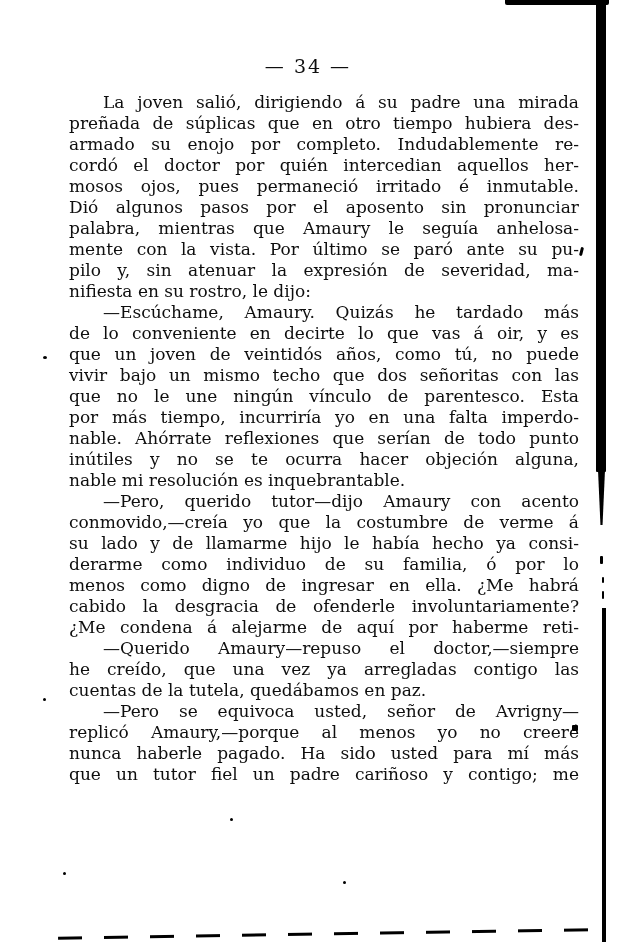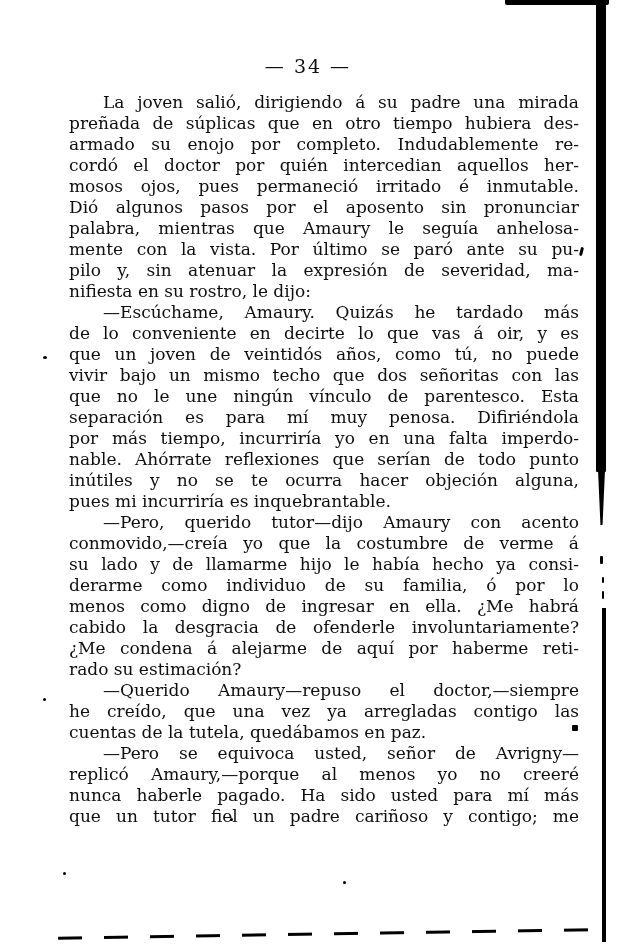--- a/index.html
+++ b/index.html
@@ -120,35 +120,33 @@
         <div class="line">mente con la vista. Por último se paró ante su pu-</div>
         <div class="line">pilo y, sin atenuar la expresión de severidad, ma-</div>
         <div class="line lastline">nifiesta en su rostro, le dijo:</div>
       </div>
       <div class="para">
         <div class="line indent">—Escúchame, Amaury. Quizás he tardado más</div>
         <div class="line">de lo conveniente en decirte lo que vas á oir, y es</div>
         <div class="line">que un joven de veintidós años, como tú, no puede</div>
         <div class="line">vivir bajo un mismo techo que dos señoritas con las</div>
         <div class="line">que no le une ningún vínculo de parentesco. Esta</div>
-        <div class="line">separación es para mí muy penosa. Difiriéndola</div>
         <div class="line">por más tiempo, incurriría yo en una falta imperdo-</div>
         <div class="line">nable. Ahórrate reflexiones que serían de todo punto</div>
         <div class="line">inútiles y no se te ocurra hacer objeción alguna,</div>
-        <div class="line lastline">pues mi incurriría es inquebrantable.</div>
+        <div class="line lastline">nable mi resolución es inquebrantable.</div>
       </div>
       <div class="para">
         <div class="line indent">—Pero, querido tutor—dijo Amaury con acento</div>
         <div class="line">conmovido,—creía yo que la costumbre de verme á</div>
         <div class="line">su lado y de llamarme hijo le había hecho ya consi-</div>
         <div class="line">derarme como individuo de su familia, ó por lo</div>
         <div class="line">menos como digno de ingresar en ella. ¿Me habrá</div>
         <div class="line">cabido la desgracia de ofenderle involuntariamente?</div>
         <div class="line">¿Me condena á alejarme de aquí por haberme reti-</div>
-        <div class="line lastline">rado su estimación?</div>
       </div>
       <div class="para">
         <div class="line indent">—Querido Amaury—repuso el doctor,—siempre</div>
         <div class="line">he creído, que una vez ya arregladas contigo las</div>
         <div class="line lastline">cuentas de la tutela, quedábamos en paz.</div>
       </div>
       <div class="para">
         <div class="line indent">—Pero se equivoca usted, señor de Avrigny—</div>
         <div class="line">replicó Amaury,—porque al menos yo no creeré</div>
         <div class="line">nunca haberle pagado. Ha sido usted para mí más</div>

